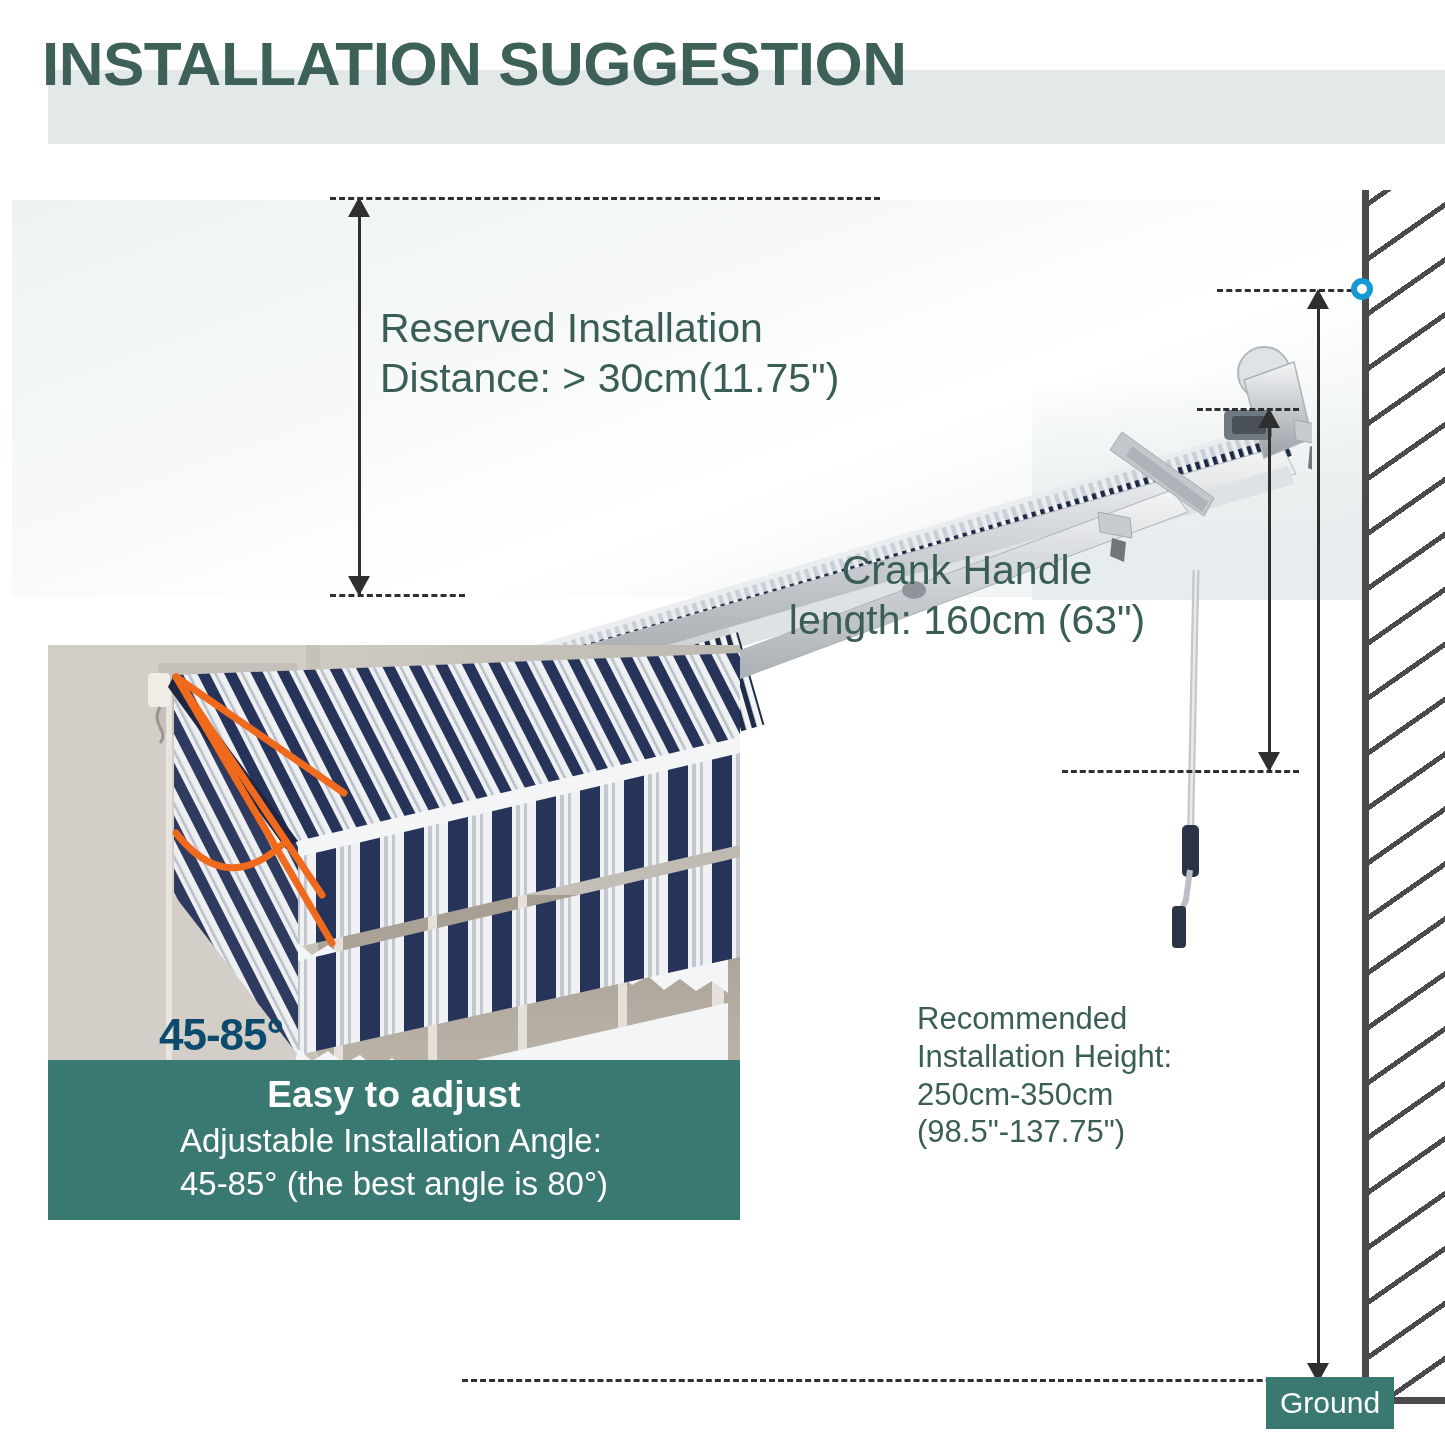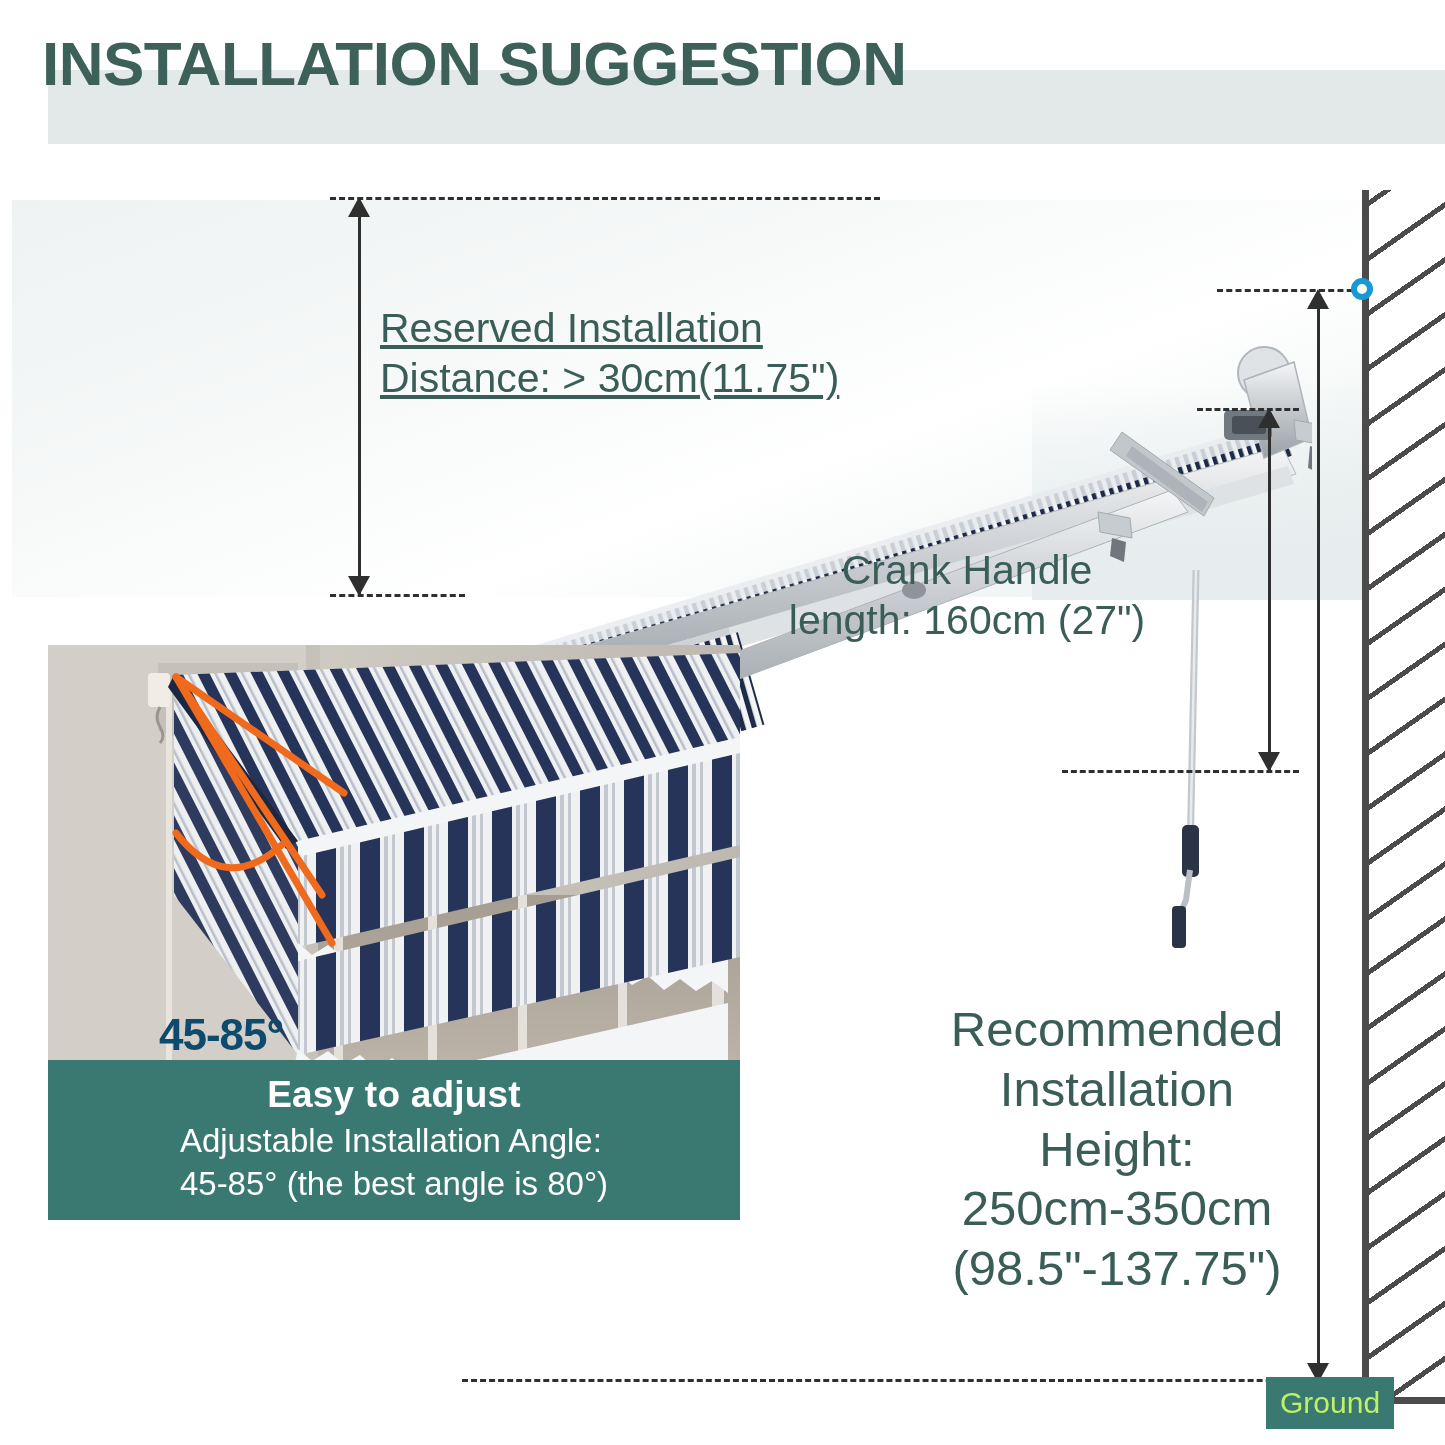--- a/index.html
+++ b/index.html
@@ -32,26 +32,26 @@
     border-right:11px solid transparent;}
   .arrow-up{border-bottom:20px solid #2f2f2f;}
   .arrow-dn{border-top:20px solid #2f2f2f;}
 
   .blue-dot{position:absolute;width:22px;height:22px;border-radius:50%;
     background:#ffffff;border:6px solid #159ad6;box-sizing:border-box;}
 
   
   .label{position:absolute;color:#3a5e57;font-family:"Liberation Sans",sans-serif;
     font-weight:300;line-height:1.22;white-space:pre-line;}
-  .lbl-reserved{left:368px;top:133px;font-size:41px;text-decoration:underline;}
+  .lbl-reserved{left:368px;top:133px;font-size:41px;}
   .lbl-crank{left:735px;top:375px;font-size:41px;text-align:center;width:440px;}
-  .lbl-height{left:905px;top:830px;font-size:49px;text-align:center;width:400px;}
+  .lbl-height{left:905px;top:830px;font-size:31px;text-align:left;width:400px;}
 
   .ground-badge{position:absolute;left:1254px;top:1207px;height:52px;padding:0 14px;
-    background:#3a7872;color:#bef264;font-size:30px;font-weight:400;display:flex;
+    background:#3a7872;color:#ffffff;font-size:30px;font-weight:400;display:flex;
     align-items:center;font-family:"Liberation Sans",sans-serif;}
 
   
   .awning-svg{position:absolute;left:470px;top:80px;width:830px;height:520px;}
   .crank-svg{position:absolute;left:1130px;top:400px;width:120px;height:380px;}
 
   
   .photo{position:absolute;left:36px;top:645px;width:692px;height:420px;overflow:hidden;
     background:#cfcac3;}
   .caption{position:absolute;left:36px;top:1060px;width:692px;height:160px;background:#3a7872;
@@ -142,21 +142,21 @@
 
     <svg class="crank-svg" viewBox="0 0 120 380" preserveAspectRatio="none">
       <line x1="54" y1="0" x2="48" y2="288" stroke="#c3c8cc" stroke-width="7"></line>
       <line x1="54" y1="0" x2="48" y2="288" stroke="#e8eaec" stroke-width="2.5"></line>
       <rect x="40" y="255" width="17" height="52" rx="5" fill="#2b3347"></rect>
       <path d="M 48 300 L 44 330 L 38 344" stroke="#b9bfc4" stroke-width="6" fill="none"></path>
       <rect x="30" y="336" width="14" height="42" rx="4" fill="#2b3347"></rect>
     </svg>
 
     <div class="label lbl-crank">Crank Handle
-length: 160cm (27")</div>
+length: 160cm (63")</div>
 
     <div class="dash-h" style="left:1185px;top:238px;width:102px;"></div>
     <div class="dash-h" style="left:1050px;top:600px;width:237px;"></div>
     <div class="dim-line" style="left:1256px;top:246px;height:356px;"></div>
     <div class="arrow-up" style="left:1246px;top:238px;"></div>
     <div class="arrow-dn" style="left:1246px;top:582px;"></div>
 
     <div class="dash-h" style="left:1205px;top:119px;width:145px;"></div>
     <div class="blue-dot" style="left:1339px;top:108px;"></div>
 

